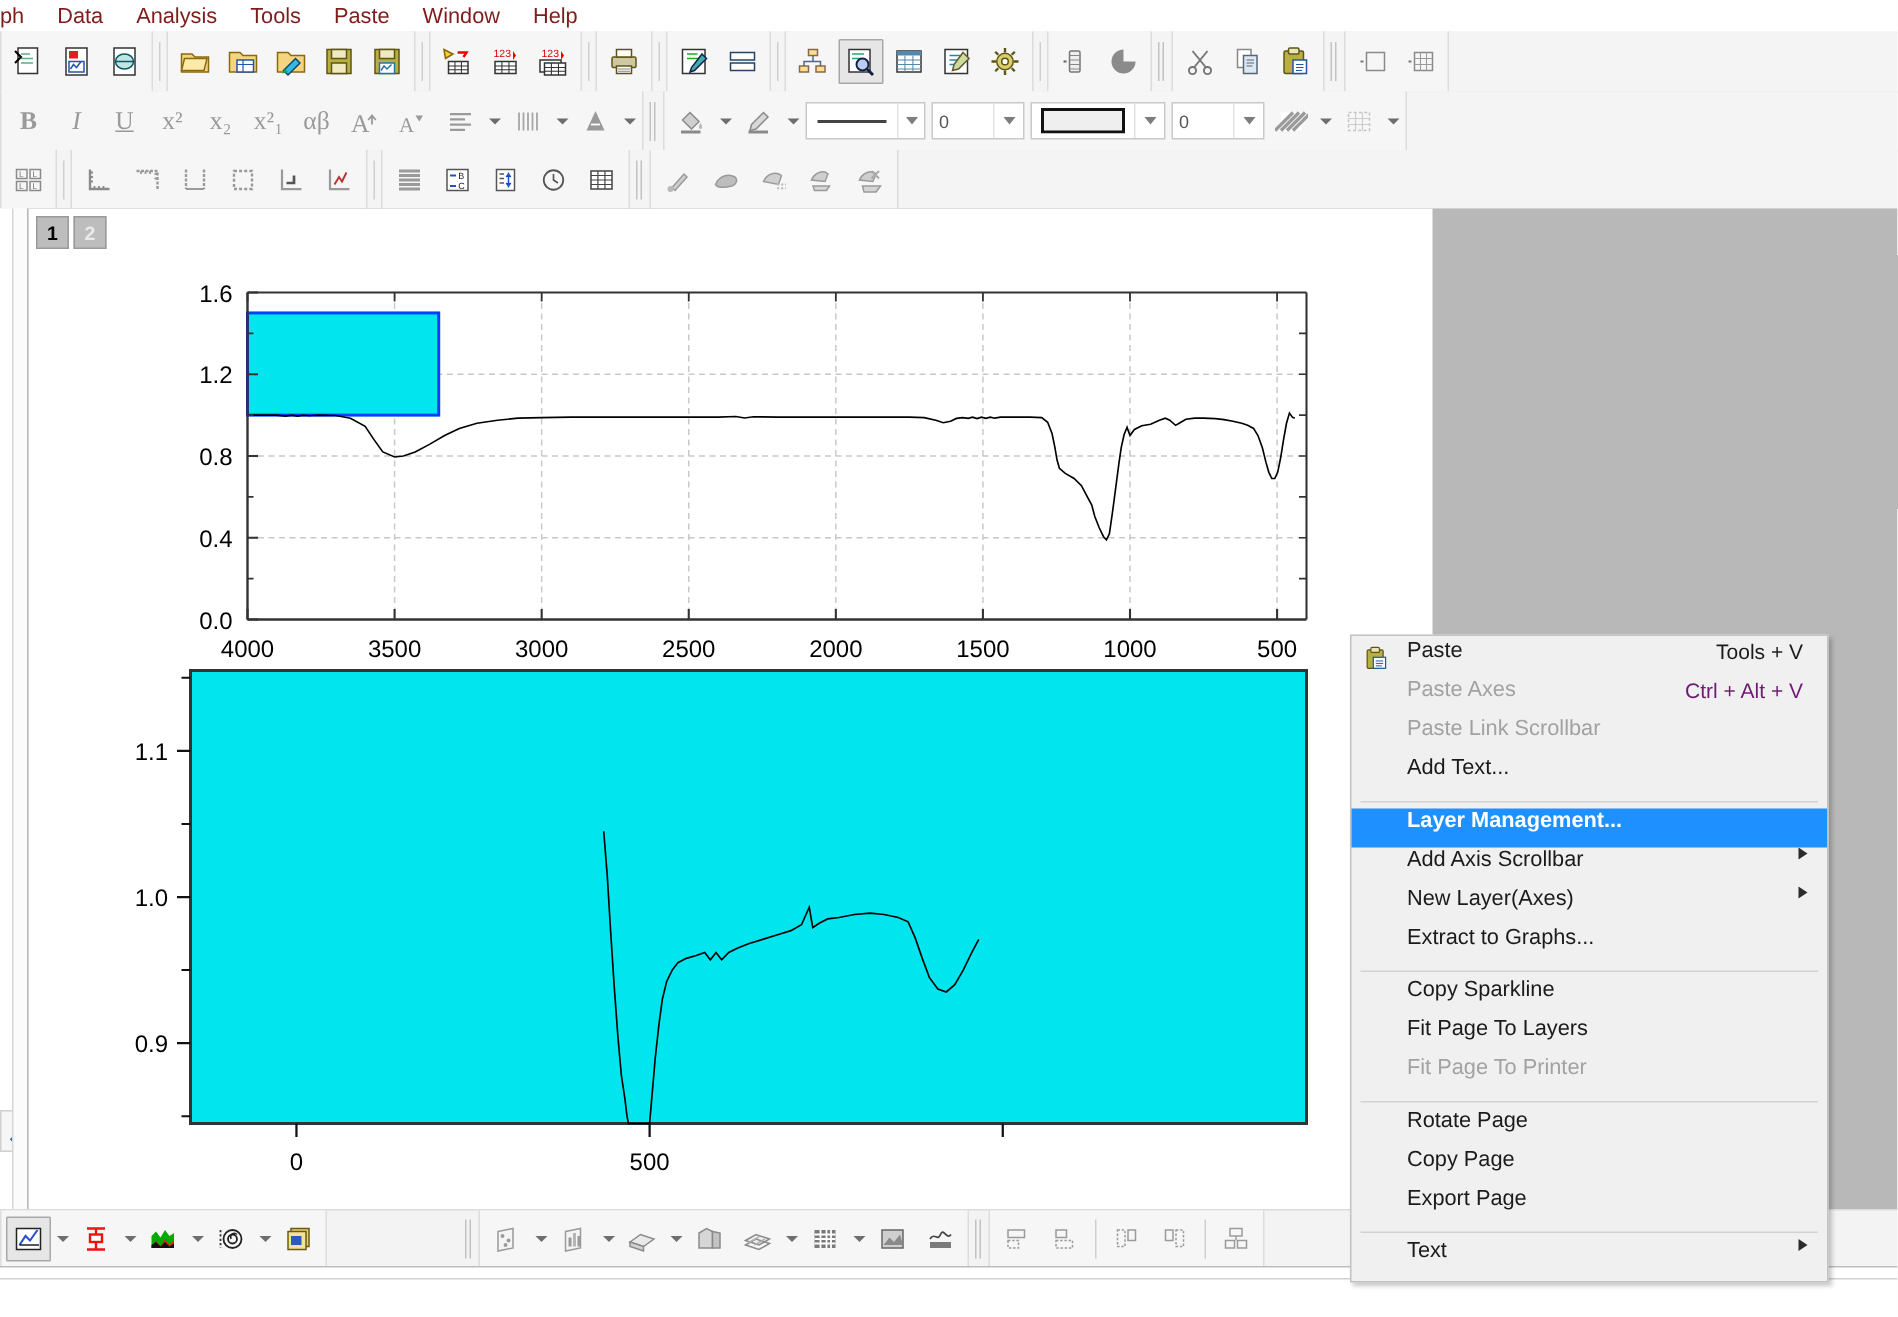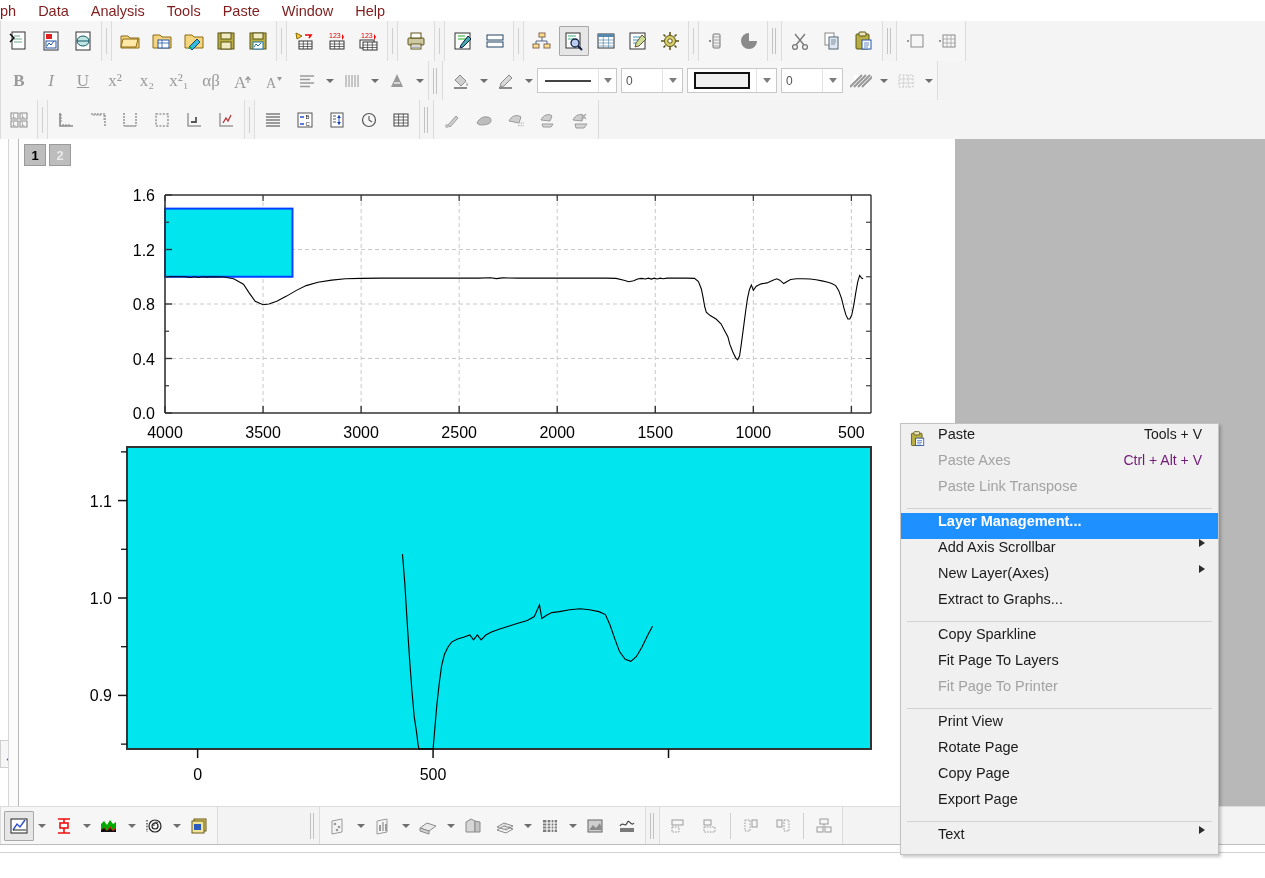--- a/index.html
+++ b/index.html
@@ -910,21 +910,24 @@
             <path d="M10 13h6M10 15h6M10 17h5" stroke="#2356a8" stroke-width=".8"></path>
           </svg></span>
         <span>Paste</span>
         <span class="accel">Tools + V</span>
       </div>
       <div class="ctxitem disabled">
         <span>Paste Axes</span>
         <span class="accel">Ctrl + Alt + V</span>
       </div>
       <div class="ctxitem disabled">
-        <span>Paste Link Transpose</span>
+        <span>Paste Link Scrollbar</span>
+      </div>
+      <div class="ctxitem">
+        <span>Add Text...</span>
       </div>
       <div class="ctxsep"></div>
       <div class="ctxitem highlight">
         <span>Layer Management...</span>
       </div>
       <div class="ctxitem">
         <span>Add Axis Scrollbar</span>
         <span class="sub"></span>
       </div>
       <div class="ctxitem">
@@ -939,23 +942,20 @@
         <span>Copy Sparkline</span>
       </div>
       <div class="ctxitem">
         <span>Fit Page To Layers</span>
       </div>
       <div class="ctxitem disabled">
         <span>Fit Page To Printer</span>
       </div>
       <div class="ctxsep"></div>
       <div class="ctxitem">
-        <span>Print View</span>
-      </div>
-      <div class="ctxitem">
         <span>Rotate Page</span>
       </div>
       <div class="ctxitem">
         <span>Copy Page</span>
       </div>
       <div class="ctxitem">
         <span>Export Page</span>
       </div>
       <div class="ctxsep"></div>
       <div class="ctxitem">

